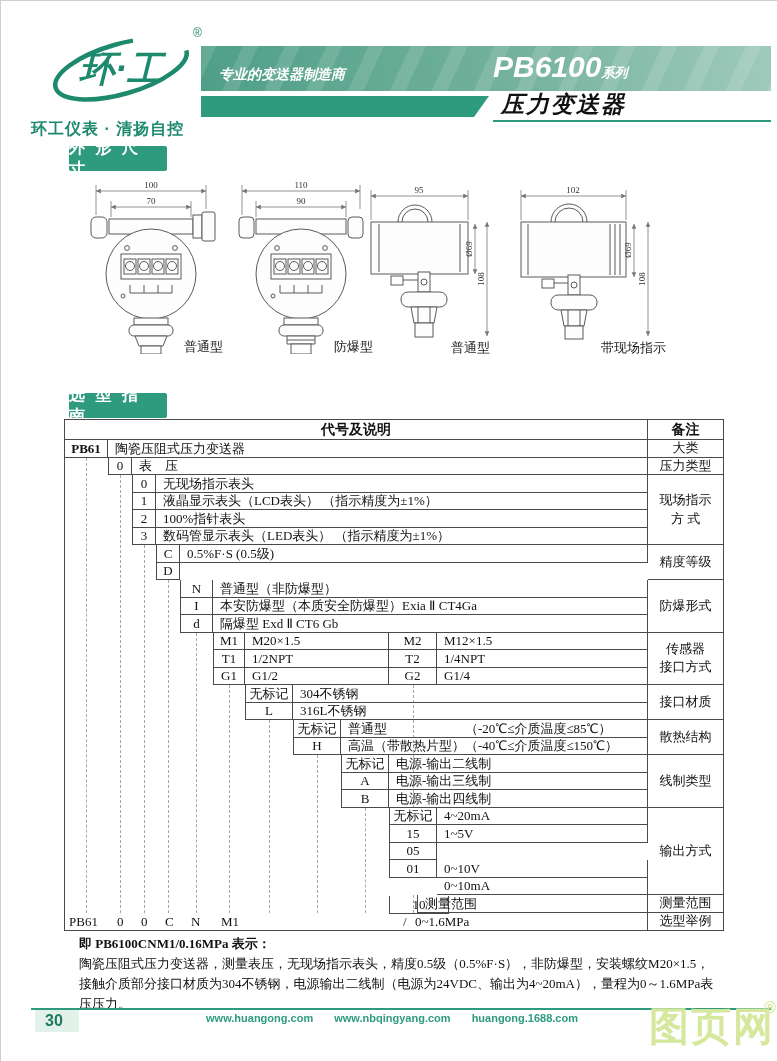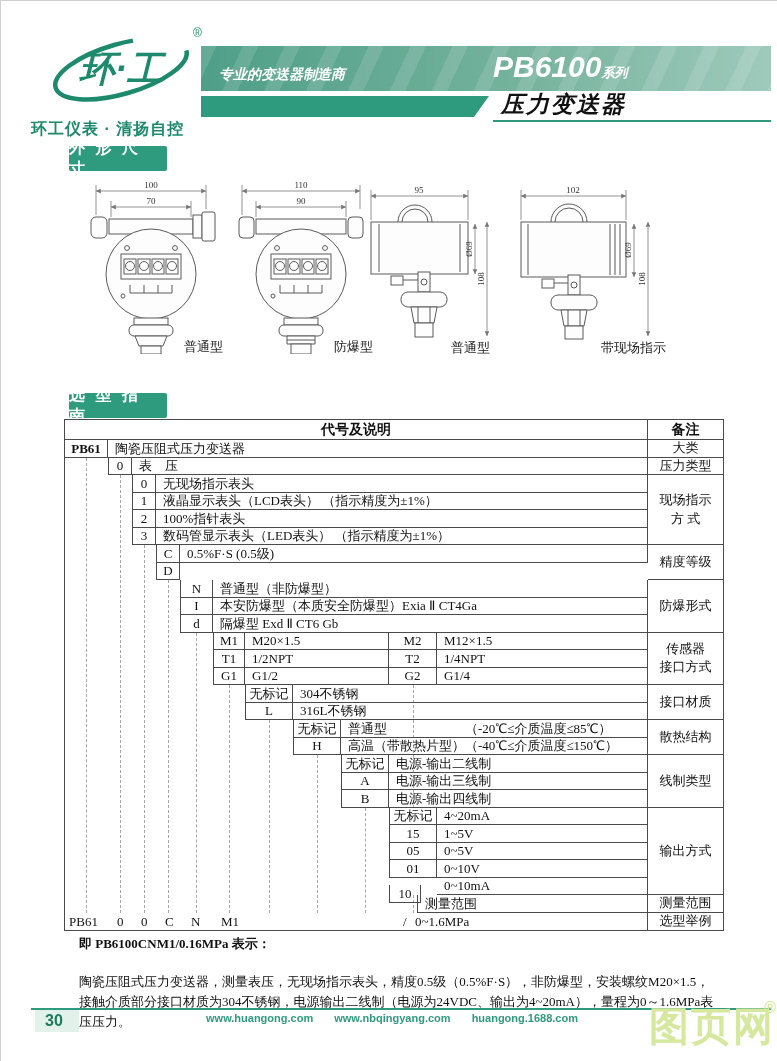--- a/index.html
+++ b/index.html
@@ -44,21 +44,21 @@
   .rc{border-right:none;justify-content:center;padding-left:0;text-align:center;white-space:pre-line;line-height:1.4;}
   .hdr{justify-content:center;font-weight:bold;font-size:14px;padding-left:0;}
   .nb{border-bottom:none;}
   .bl{border-left:1px solid #4a4a4a;}
   .b{font-weight:bold;}
   .dash{position:absolute;width:0;border-left:1px dashed #a8a8a8;}
   .exs{position:absolute;top:0;height:100%;display:flex;align-items:center;
        font-family:"Liberation Serif",serif;font-size:13px;color:#111;}
   
   #explain{position:absolute;left:78px;top:934px;width:640px;color:#111;}
-  #explain-title{font-size:13px;font-weight:bold;margin-bottom:19px;}
+  #explain-title{font-size:13px;font-weight:bold;margin-bottom:1px;}
   #explain-body{font-size:13px;line-height:1.55;}
   
   #foot-line{position:absolute;left:30px;top:1007px;width:740px;height:2px;background:#2e9b7f;}
   #page-num{position:absolute;left:34px;top:1009px;width:44px;height:22px;background:#e2f1e9;
             color:#1f7a5e;font-family:"Liberation Sans",sans-serif;font-weight:bold;font-size:16px;
             display:flex;align-items:center;padding-left:10px;box-sizing:border-box;}
   #urls{position:absolute;left:161px;top:1011px;width:460px;text-align:center;
         font-family:"Liberation Sans",sans-serif;font-size:11px;font-weight:bold;color:#2e9b7f;}
   #urls span{margin:0 9px;}
   #watermark{position:absolute;left:648px;top:998px;font-family:"Liberation Sans",sans-serif;
@@ -311,24 +311,23 @@
     <div class="tc code" style="left:276px;top:352.5px;width:48px;height:17.5px;">A</div>
     <div class="tc" style="left:324px;top:352.5px;width:259px;height:17.5px;">电源-输出三线制</div>
     <div class="tc code" style="left:276px;top:370px;width:48px;height:17.5px;">B</div>
     <div class="tc" style="left:324px;top:370px;width:259px;height:17.5px;">电源-输出四线制</div>
 
     <div class="tc code" style="left:324px;top:387.5px;width:48px;height:17.5px;">无标记</div>
     <div class="tc" style="left:372px;top:387.5px;width:211px;height:17.5px;">4~20mA</div>
     <div class="tc code" style="left:324px;top:405px;width:48px;height:17.5px;">15</div>
     <div class="tc" style="left:372px;top:405px;width:211px;height:17.5px;">1~5V</div>
     <div class="tc code" style="left:324px;top:422.5px;width:48px;height:17.5px;">05</div>
-    <div class="tc" style="left:372px;top:422.5px;width:211px;height:17.5px;">0~5V</div>
     <div class="tc code" style="left:324px;top:440px;width:48px;height:17.5px;">01</div>
     <div class="tc" style="left:372px;top:440px;width:211px;height:17.5px;">0~10V</div>
-    <div class="tc code" style="left:324px;top:465px;width:32px;height:17.5px;">10</div>
+    <div class="tc code" style="left:324px;top:476px;width:60px;height:17.5px;">10</div>
     <div class="tc" style="left:372px;top:457.5px;width:211px;height:17.5px;">0~10mA</div>
 
     <div class="tc bl" style="left:352px;top:475px;width:231px;height:17.5px;">测量范围</div>
 
     <div class="tc nb" style="left:0;top:492.5px;width:583px;height:17.5px;padding-left:0;position:absolute;">
       <span class="exs" style="left:4px;">PB61</span>
       <span class="exs" style="left:52px;">0</span>
       <span class="exs" style="left:76px;">0</span>
       <span class="exs" style="left:100px;">C</span>
       <span class="exs" style="left:126px;">N</span>

